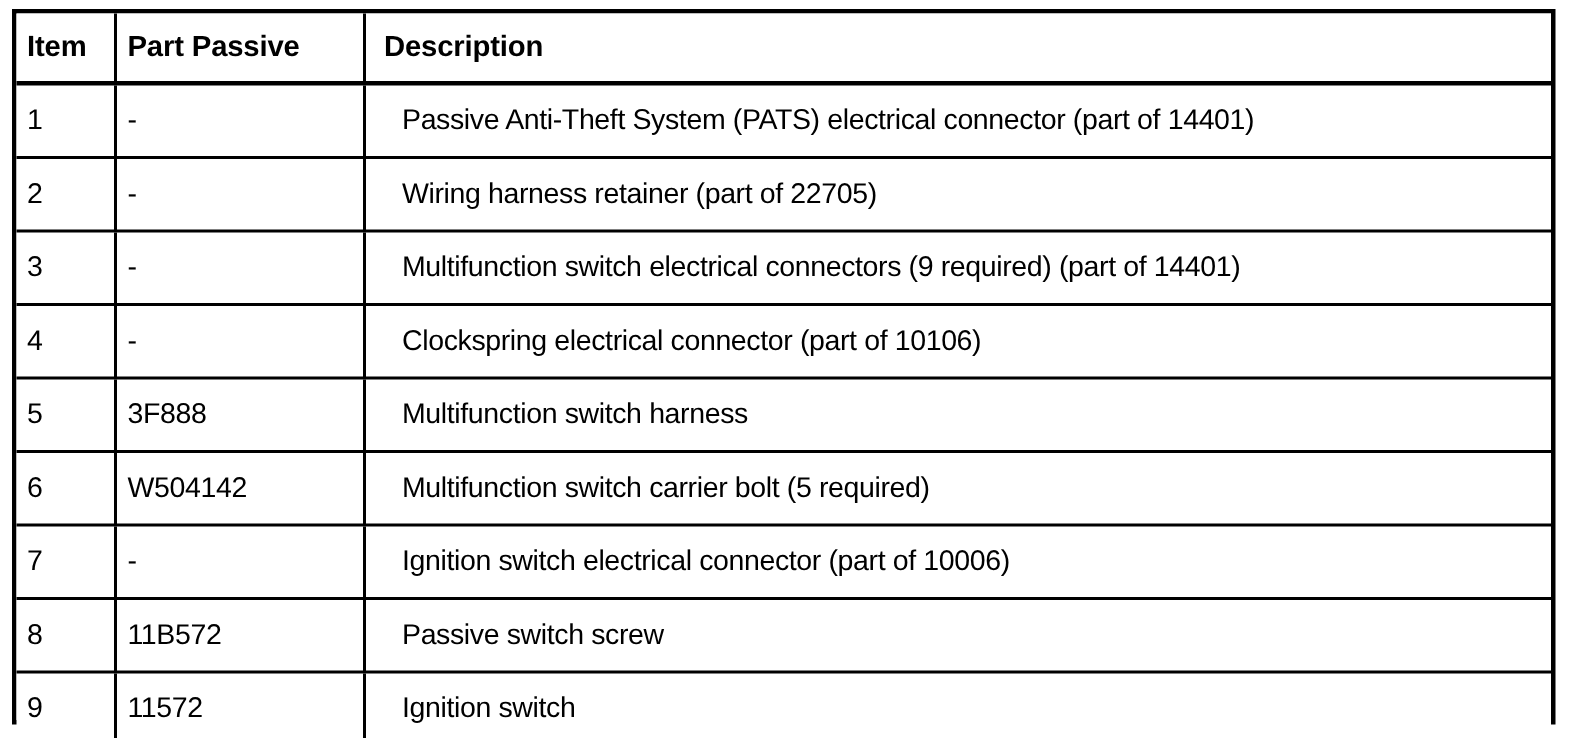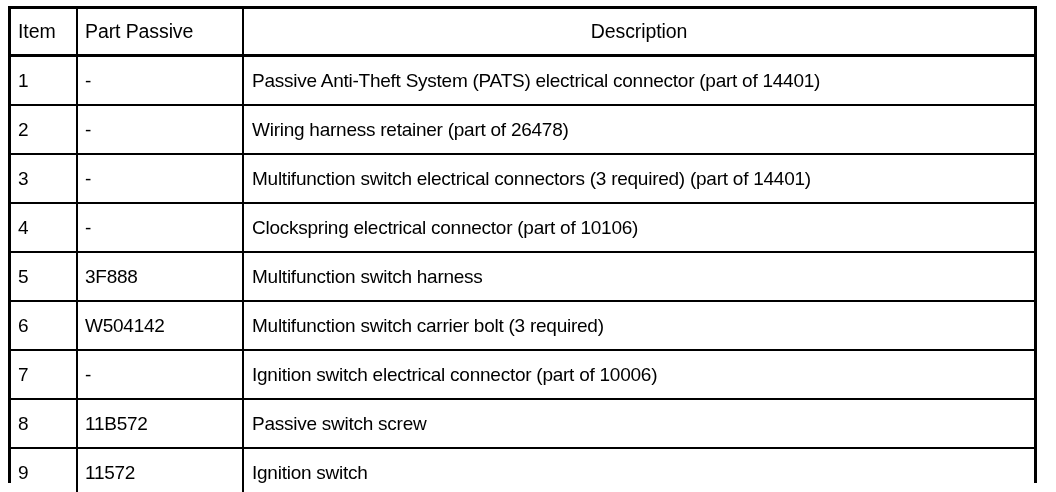--- a/index.html
+++ b/index.html
@@ -30,53 +30,53 @@
     table-layout: fixed;
     background: #ffffff;
   }
   table.parts-table col.col-item   { width: 66px; }
   table.parts-table col.col-part   { width: 166px; }
   table.parts-table col.col-desc   { width: auto; }
 
   thead th {
     border-bottom: 3px solid #000000;
     border-right: 2px solid #000000;
-    font-weight: normal;
+    font-weight: bold;
     font-size: 19.5px;
     color: #000000;
     height: 45px;
     padding: 0 7px;
     text-align: left;
     vertical-align: middle;
     white-space: nowrap;
     letter-spacing: -0.1px;
     margin-left: 48px;
   }
   thead th.th-desc {
-    text-align: center;
+    text-align: left;
     border-right: none;
-    padding: 0 22px;
+    padding: 0 12px;
   }
   tbody td {
     border-top: 2px solid #000000;
     border-right: 2px solid #000000;
     font-size: 19px;
     font-weight: normal;
     color: #000000;
     height: 47px;
     padding: 0 7px;
     text-align: left;
     vertical-align: middle;
     white-space: nowrap;
     overflow: hidden;
     letter-spacing: -0.25px;
   }
   tbody td.td-desc {
     border-right: none;
-    padding-left: 8px;
+    padding-left: 24px;
   }
   tbody tr:first-child td {
     border-top: none;
   }
   .dash-cell {
     letter-spacing: 0;
   }
 </style>
 </head>
 <body>
@@ -97,41 +97,41 @@
     </thead>
     <tbody id="table-body">
         <tr>
           <td class="td-item">1</td>
           <td class="td-part dash-cell">-</td>
           <td class="td-desc">Passive Anti-Theft System (PATS) electrical connector (part of 14401)</td>
         </tr>
         <tr>
           <td class="td-item">2</td>
           <td class="td-part dash-cell">-</td>
-          <td class="td-desc">Wiring harness retainer (part of 26478)</td>
+          <td class="td-desc">Wiring harness retainer (part of 22705)</td>
         </tr>
         <tr>
           <td class="td-item">3</td>
           <td class="td-part dash-cell">-</td>
-          <td class="td-desc">Multifunction switch electrical connectors (3 required) (part of 14401)</td>
+          <td class="td-desc">Multifunction switch electrical connectors (9 required) (part of 14401)</td>
         </tr>
         <tr>
           <td class="td-item">4</td>
           <td class="td-part dash-cell">-</td>
           <td class="td-desc">Clockspring electrical connector (part of 10106)</td>
         </tr>
         <tr>
           <td class="td-item">5</td>
           <td class="td-part">3F888</td>
           <td class="td-desc">Multifunction switch harness</td>
         </tr>
         <tr>
           <td class="td-item">6</td>
           <td class="td-part">W504142</td>
-          <td class="td-desc">Multifunction switch carrier bolt (3 required)</td>
+          <td class="td-desc">Multifunction switch carrier bolt (5 required)</td>
         </tr>
         <tr>
           <td class="td-item">7</td>
           <td class="td-part dash-cell">-</td>
           <td class="td-desc">Ignition switch electrical connector (part of 10006)</td>
         </tr>
         <tr>
           <td class="td-item">8</td>
           <td class="td-part">11B572</td>
           <td class="td-desc">Passive switch screw</td>

